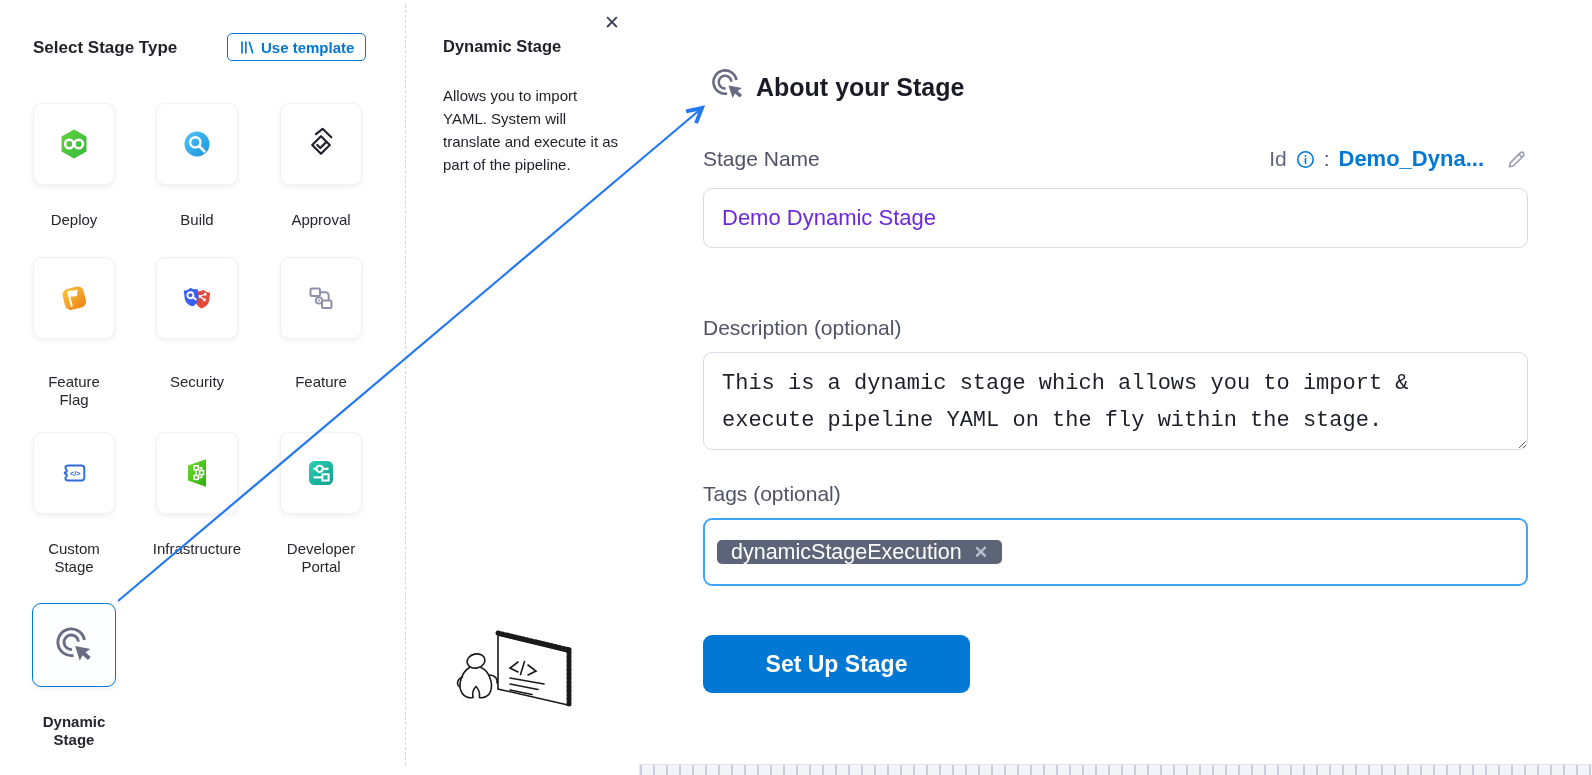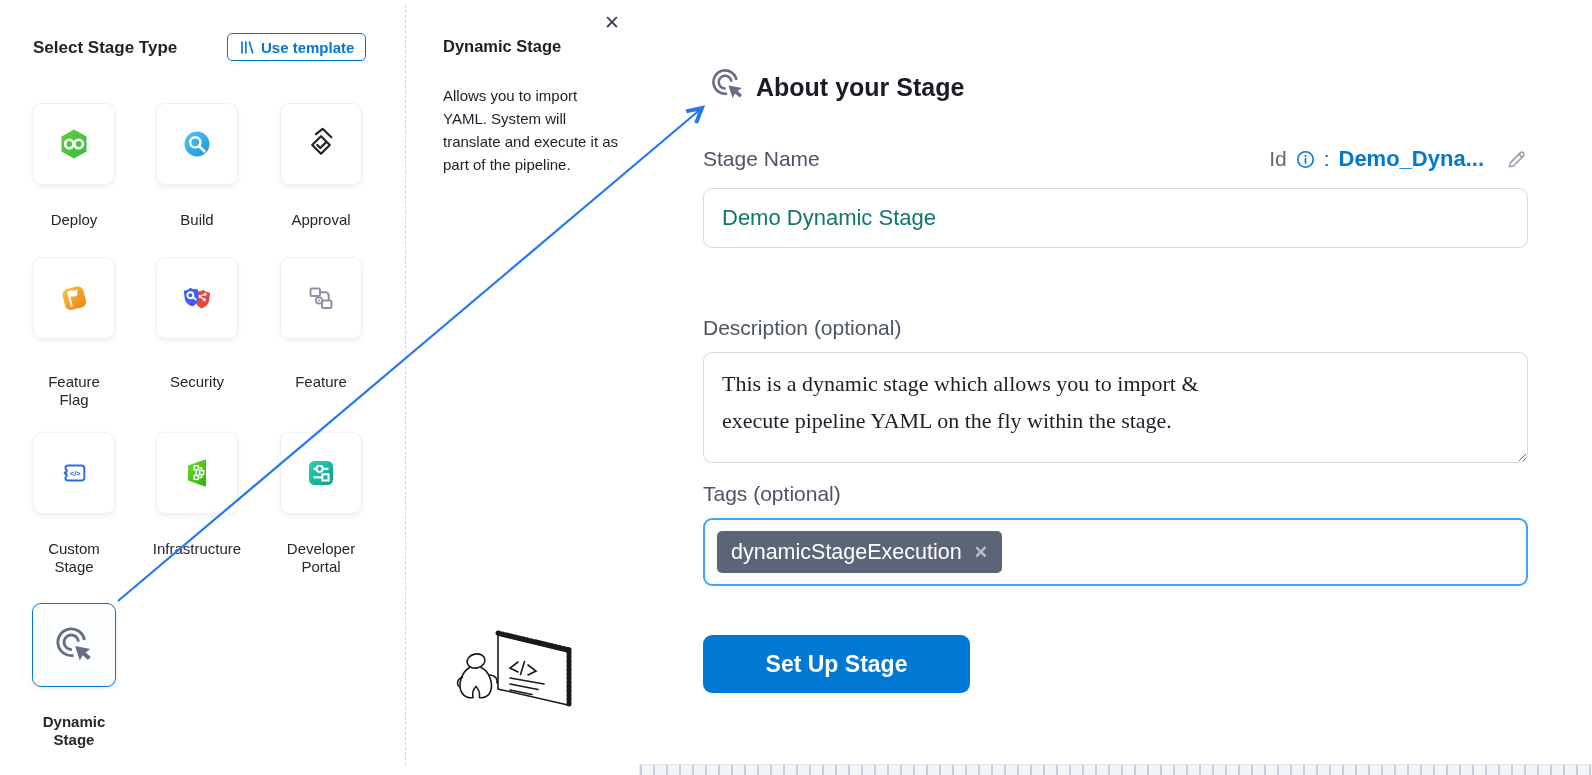--- a/index.html
+++ b/index.html
@@ -52,37 +52,37 @@
   .f-label { font-size:21px; font-weight:500; color:#4e5366; }
   .id-row { display:flex; align-items:center; gap:9px; }
   .id-label { font-size:21px; color:#62657a; }
   .id-sep { font-size:21px; color:#4e5366; }
   .id-value { font-size:22px; font-weight:600; color:#0278d5; cursor:default; }
   .id-edit { background:none; border:none; cursor:pointer; margin-left:12px; padding:0; display:flex; }
 
   .text-input {
     position:absolute; left:703px; top:188px; width:825px; height:60px;
     border:1px solid #d8dae6; border-radius:9px; padding:0 18px;
-    font-size:22px; color:#0f766e; font-family:inherit; background:#fff; outline:none;
+    font-size:22px; color:#6d28d9; font-family:inherit; background:#fff; outline:none;
   }
   .desc-label { position:absolute; left:703px; top:316px; }
   .textarea {
-    position:absolute; left:703px; top:352px; width:825px; height:111px;
+    position:absolute; left:703px; top:352px; width:825px; height:98px;
     border:1px solid #d8dae6; border-radius:9px; padding:12px 18px;
-    font-size:22px; line-height:37px; color:#1f1f2a; font-family:Liberation Serif, serif;
+    font-size:22px; line-height:37px; color:#1f1f2a; font-family:Liberation Mono, monospace;
     resize:vertical; outline:none; overflow:hidden; background:#fff;
   }
   .tags-label { position:absolute; left:703px; top:482px; }
   .tags-box {
     position:absolute; left:703px; top:518px; width:825px; height:68px;
     border:2px solid #42a4f5; border-radius:9px; background:#fff;
     display:flex; align-items:center; padding:0 12px; cursor:text;
   }
   .chip {
-    display:flex; align-items:center; gap:12px; height:42px; padding:0 14px;
+    display:flex; align-items:center; gap:12px; height:24px; padding:0 14px;
     background:#5c6578; color:#fff; border-radius:5px; font-size:21.5px;
   }
   .chip-x { color:#b9bfca; font-size:17px; font-weight:700; cursor:pointer; line-height:1; }
 
   .setup-btn {
     position:absolute; left:703px; top:635px; width:267px; height:58px;
     background:#0278d5; color:#fff; border:none; border-radius:9px;
     font-size:23px; font-weight:600; font-family:inherit; cursor:pointer;
   }
 

